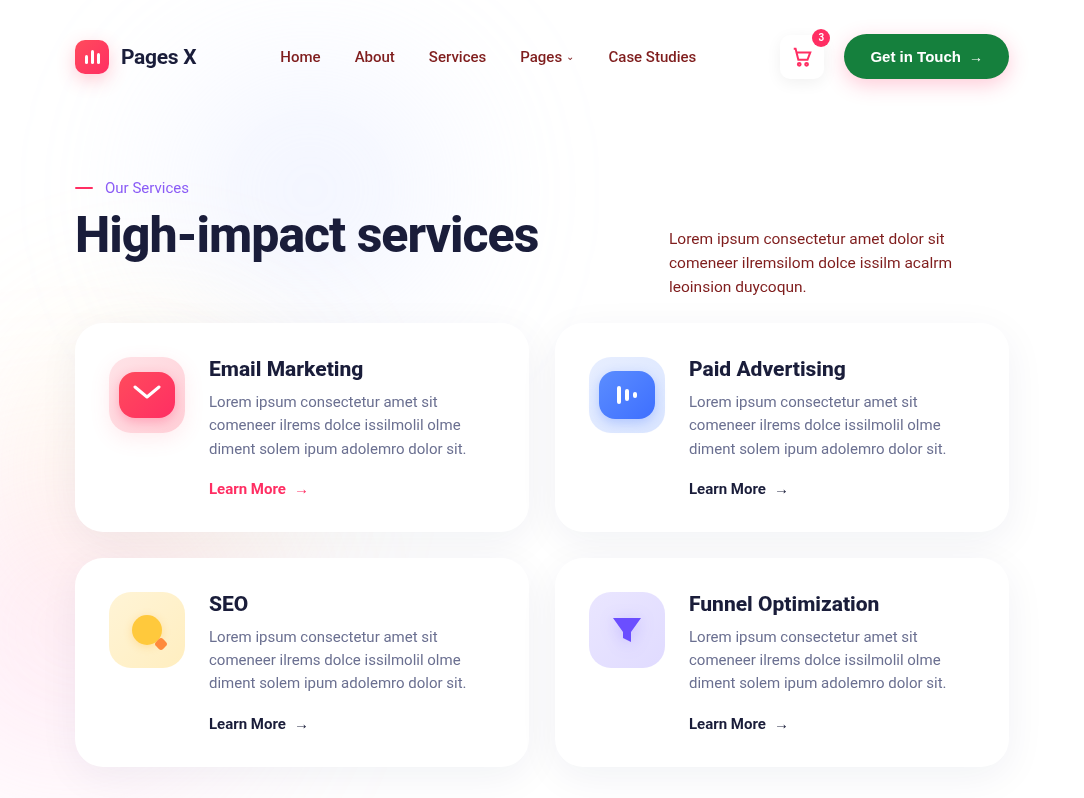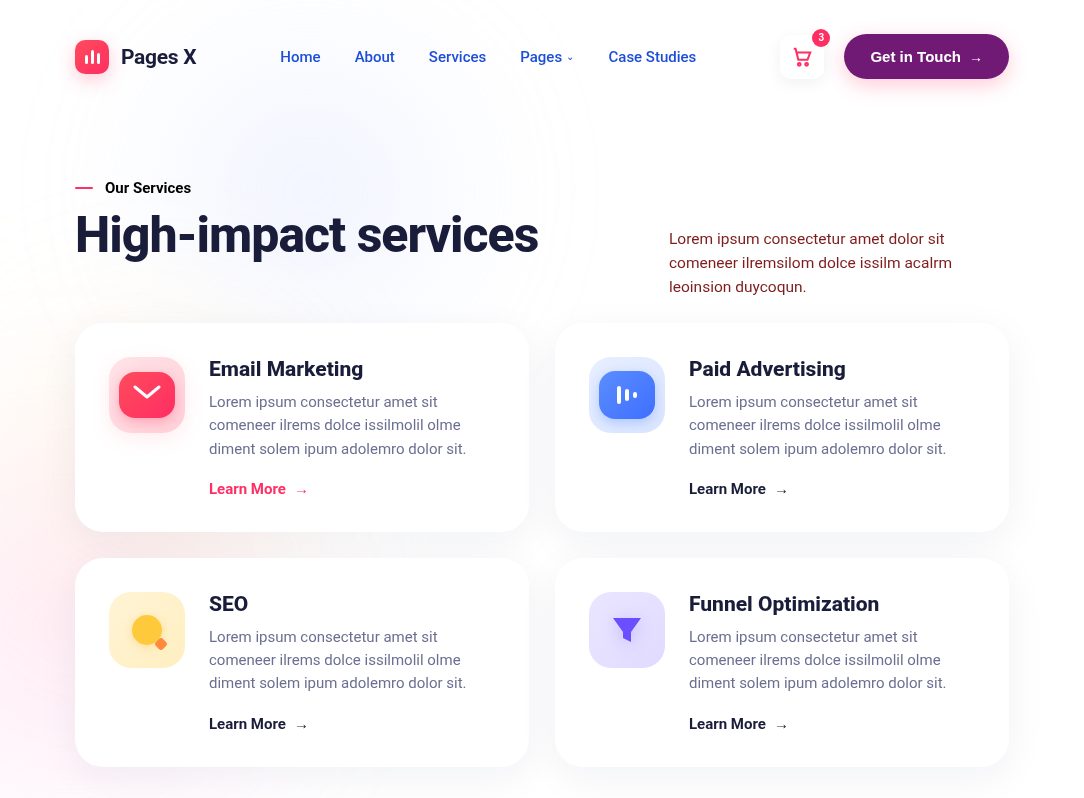--- a/index.html
+++ b/index.html
@@ -41,52 +41,52 @@
     box-shadow: 0 6px 18px rgba(255,60,90,0.25);
   }
   .logo-bars { display:flex; gap:3px; align-items:flex-end; }
   .logo-bars span { width:3px; background:#fff; border-radius:2px; display:block;}
   .logo-bars span:nth-child(1){height:9px;}
   .logo-bars span:nth-child(2){height:14px;}
   .logo-bars span:nth-child(3){height:11px;}
   .brand-name { font-size:21px; font-weight:700; color:#1a1d3a; letter-spacing:-0.3px;}
   
   nav { display:flex; gap:34px; }
-  nav a { color:#1d4ed8; text-decoration:none; font-size:15px; font-weight:500; display:flex; align-items:center; gap:4px;}
+  nav a { color:#7f1d1d; text-decoration:none; font-size:15px; font-weight:500; display:flex; align-items:center; gap:4px;}
   .chev { font-size:10px; }
   
   .header-right { display:flex; align-items:center; gap:20px; }
   .cart {
     position:relative; width:44px; height:44px; background:#fff;
     border-radius:10px; box-shadow:0 4px 16px rgba(0,0,0,0.06);
     display:flex; align-items:center; justify-content:center;
   }
   .cart svg { width:22px; height:22px; }
   .cart-badge {
     position:absolute; top:-6px; right:-6px;
     background:#ff2e63; color:#fff; font-size:10px; font-weight:600;
     width:18px; height:18px; border-radius:50%;
     display:flex; align-items:center; justify-content:center;
   }
   .btn-primary {
-    background:#701a75; color:#fff; border:none;
+    background:#15803d; color:#fff; border:none;
     padding:14px 26px; border-radius:999px;
     font-size:15px; font-weight:600; cursor:pointer;
     display:flex; align-items:center; gap:8px;
     box-shadow:0 6px 20px rgba(255,46,99,0.25);
   }
   .arrow { font-size:14px; }
   
   .section {
     position:relative; z-index:2;
     padding: 100px 75px 0 75px;
   }
   .eyebrow { display:flex; align-items:center; gap:12px; margin-bottom:12px;}
   .eyebrow-line { width:18px; height:2px; background:#ff2e63; border-radius:2px;}
-  .eyebrow-text { color:#000000; font-weight:700; font-size:15px;}
+  .eyebrow-text { color:#8b5cf6; font-weight:400; font-size:15px;}
   
   .section-head { display:flex; justify-content:space-between; align-items:flex-start; gap:60px; margin-bottom:24px;}
   .section-title { font-size:50px; font-weight:800; color:#1a1d3a; line-height:1.05; letter-spacing:-1px;}
   .section-lead { color:#7f1d1d; font-size:15.5px; line-height:1.55; max-width:340px; margin-top:18px;}
   
   .grid { display:grid; grid-template-columns:1fr 1fr; gap:26px;}
   .card {
     background:#fff; border-radius:28px;
     box-shadow:0 10px 40px rgba(20,30,80,0.06);
     padding:34px; display:flex; gap:24px;

